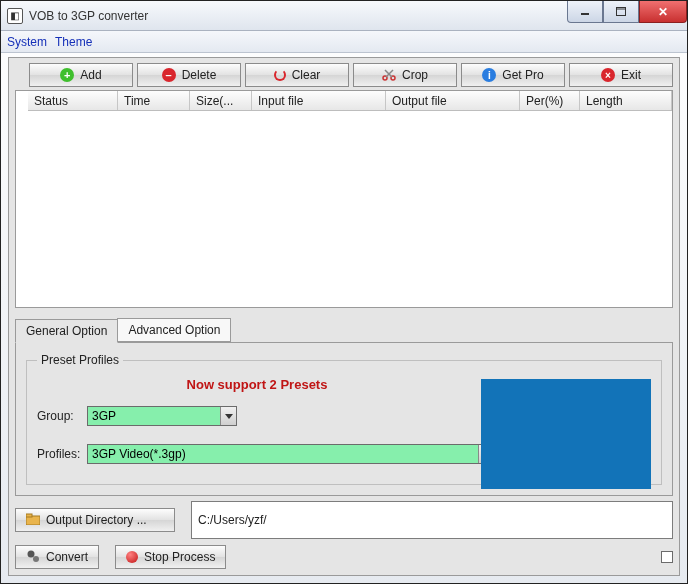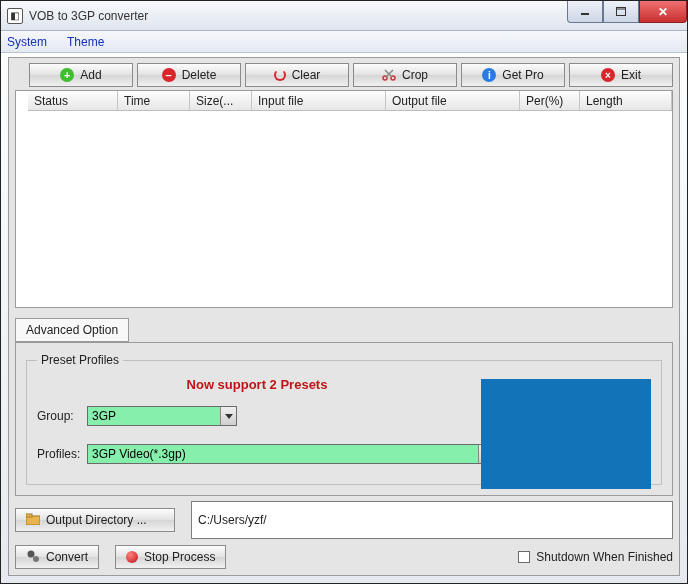--- a/index.html
+++ b/index.html
@@ -51,21 +51,21 @@
     color:#fff; font-size:12px; font-weight:bold;
   }
   .win-btn.max svg, .win-btn.min svg { display:block; }
   
   .menubar {
     height:22px;
     background: linear-gradient(#f5f7fb, #e4e9f1);
     border-bottom: 1px solid #bcc4d0;
     display:flex; align-items:center;
     padding: 0 6px;
-    gap: 20px;
+    gap: 8px;
   }
   .menubar .menu-item { color:#1530b8; cursor:default; }
   
   .content {
     position:absolute;
     left:7px; right:7px; top:56px; bottom:7px;
     background:#e5e5e5;
     border:1px solid #9a9a9a;
   }
   
@@ -247,20 +247,21 @@
         <div class="th" style="width:62px">Size(...</div>
         <div class="th" style="width:134px">Input file</div>
         <div class="th" style="width:134px">Output file</div>
         <div class="th" style="width:60px">Per(%)</div>
         <div class="th" style="flex:1">Length</div>
       </div>
     </div>
 
     <div class="tabs-area">
       <div class="tab-row">
+        <div class="tab active">General Option</div>
         <div class="tab inactive">Advanced Option</div>
       </div>
       <div class="panel">
         <fieldset class="preset">
           <legend>Preset Profiles</legend>
           <div class="preset-msg" style="width:440px">Now support 2 Presets</div>
 
           <div class="form-row">
             <label style="width:50px">Group:</label>
             <div class="select" style="width:150px">
@@ -314,19 +315,18 @@
               </svg>
           </span>
           <span>Convert</span>
         </div>
         <div class="btn">
           <span style="width:12px;height:12px;background:radial-gradient(circle at 35% 30%,#ff8080,#c01515);border-radius:50%;"></span>
           <span>Stop Process</span>
         </div>
         <div class="shutdown">
           <span class="chk"></span>
-          <span>Shutdown When Finished</span>
         </div>
       </div>
     </div>
 
   </div>
 </div>
 
 </body></html>

